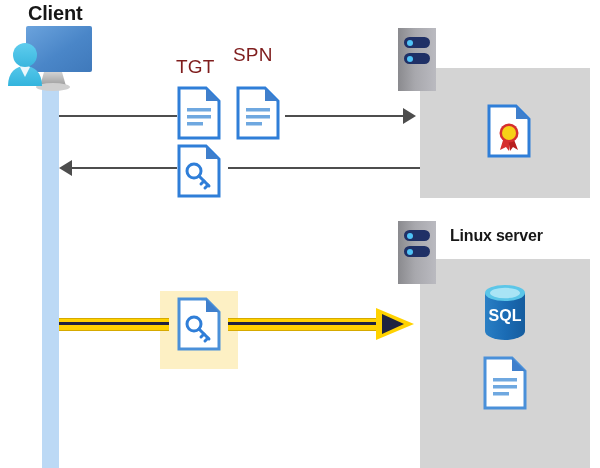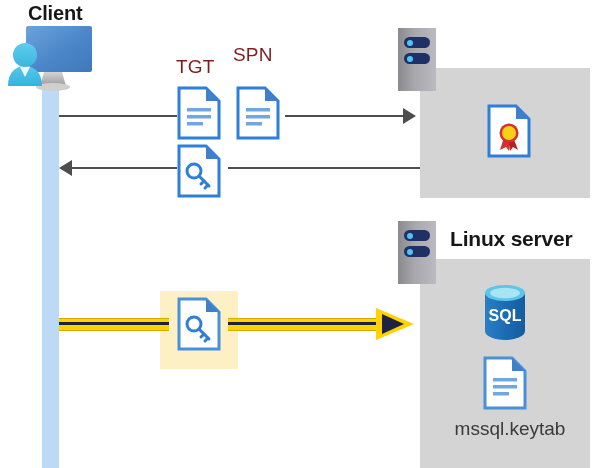--- a/index.html
+++ b/index.html
@@ -33,21 +33,21 @@
     left: 452px; top: 3px;
     width: 140px;
     font-size: 19px;
     font-weight: bold;
     color: #171717;
     line-height: 23px;
     letter-spacing: -0.2px;
   }
   .title-linux {
     left: 450px; top: 227px;
-    font-size: 21px;
+    font-size: 16px;
     font-weight: bold;
     color: #171717;
     letter-spacing: -0.2px;
   }
 
   
   .lifeline {
     left: 42px; top: 80px;
     width: 17px; height: 388px;
     background: #bcd9f5;
@@ -329,15 +329,14 @@
   <div class="doc" style="left:483px; top:356px;">
     <svg width="44" height="54" viewBox="0 0 44 54">
       <path d="M2 2 H29 L42 15 V52 H2 Z" fill="#ffffff" stroke="#4a90d9" stroke-width="3"></path>
       <path d="M29 2 L42 15 H29 Z" fill="#3f7fcc"></path>
       <rect x="10" y="22" width="24" height="3.5" fill="#6fa8e0"></rect>
       <rect x="10" y="29" width="24" height="3.5" fill="#6fa8e0"></rect>
       <rect x="10" y="36" width="16" height="3.5" fill="#6fa8e0"></rect>
     </svg>
   </div>
 
-  <div class="abs keytab-caption">mssql.keytab</div>
 
 </div>
 
 </body></html>

